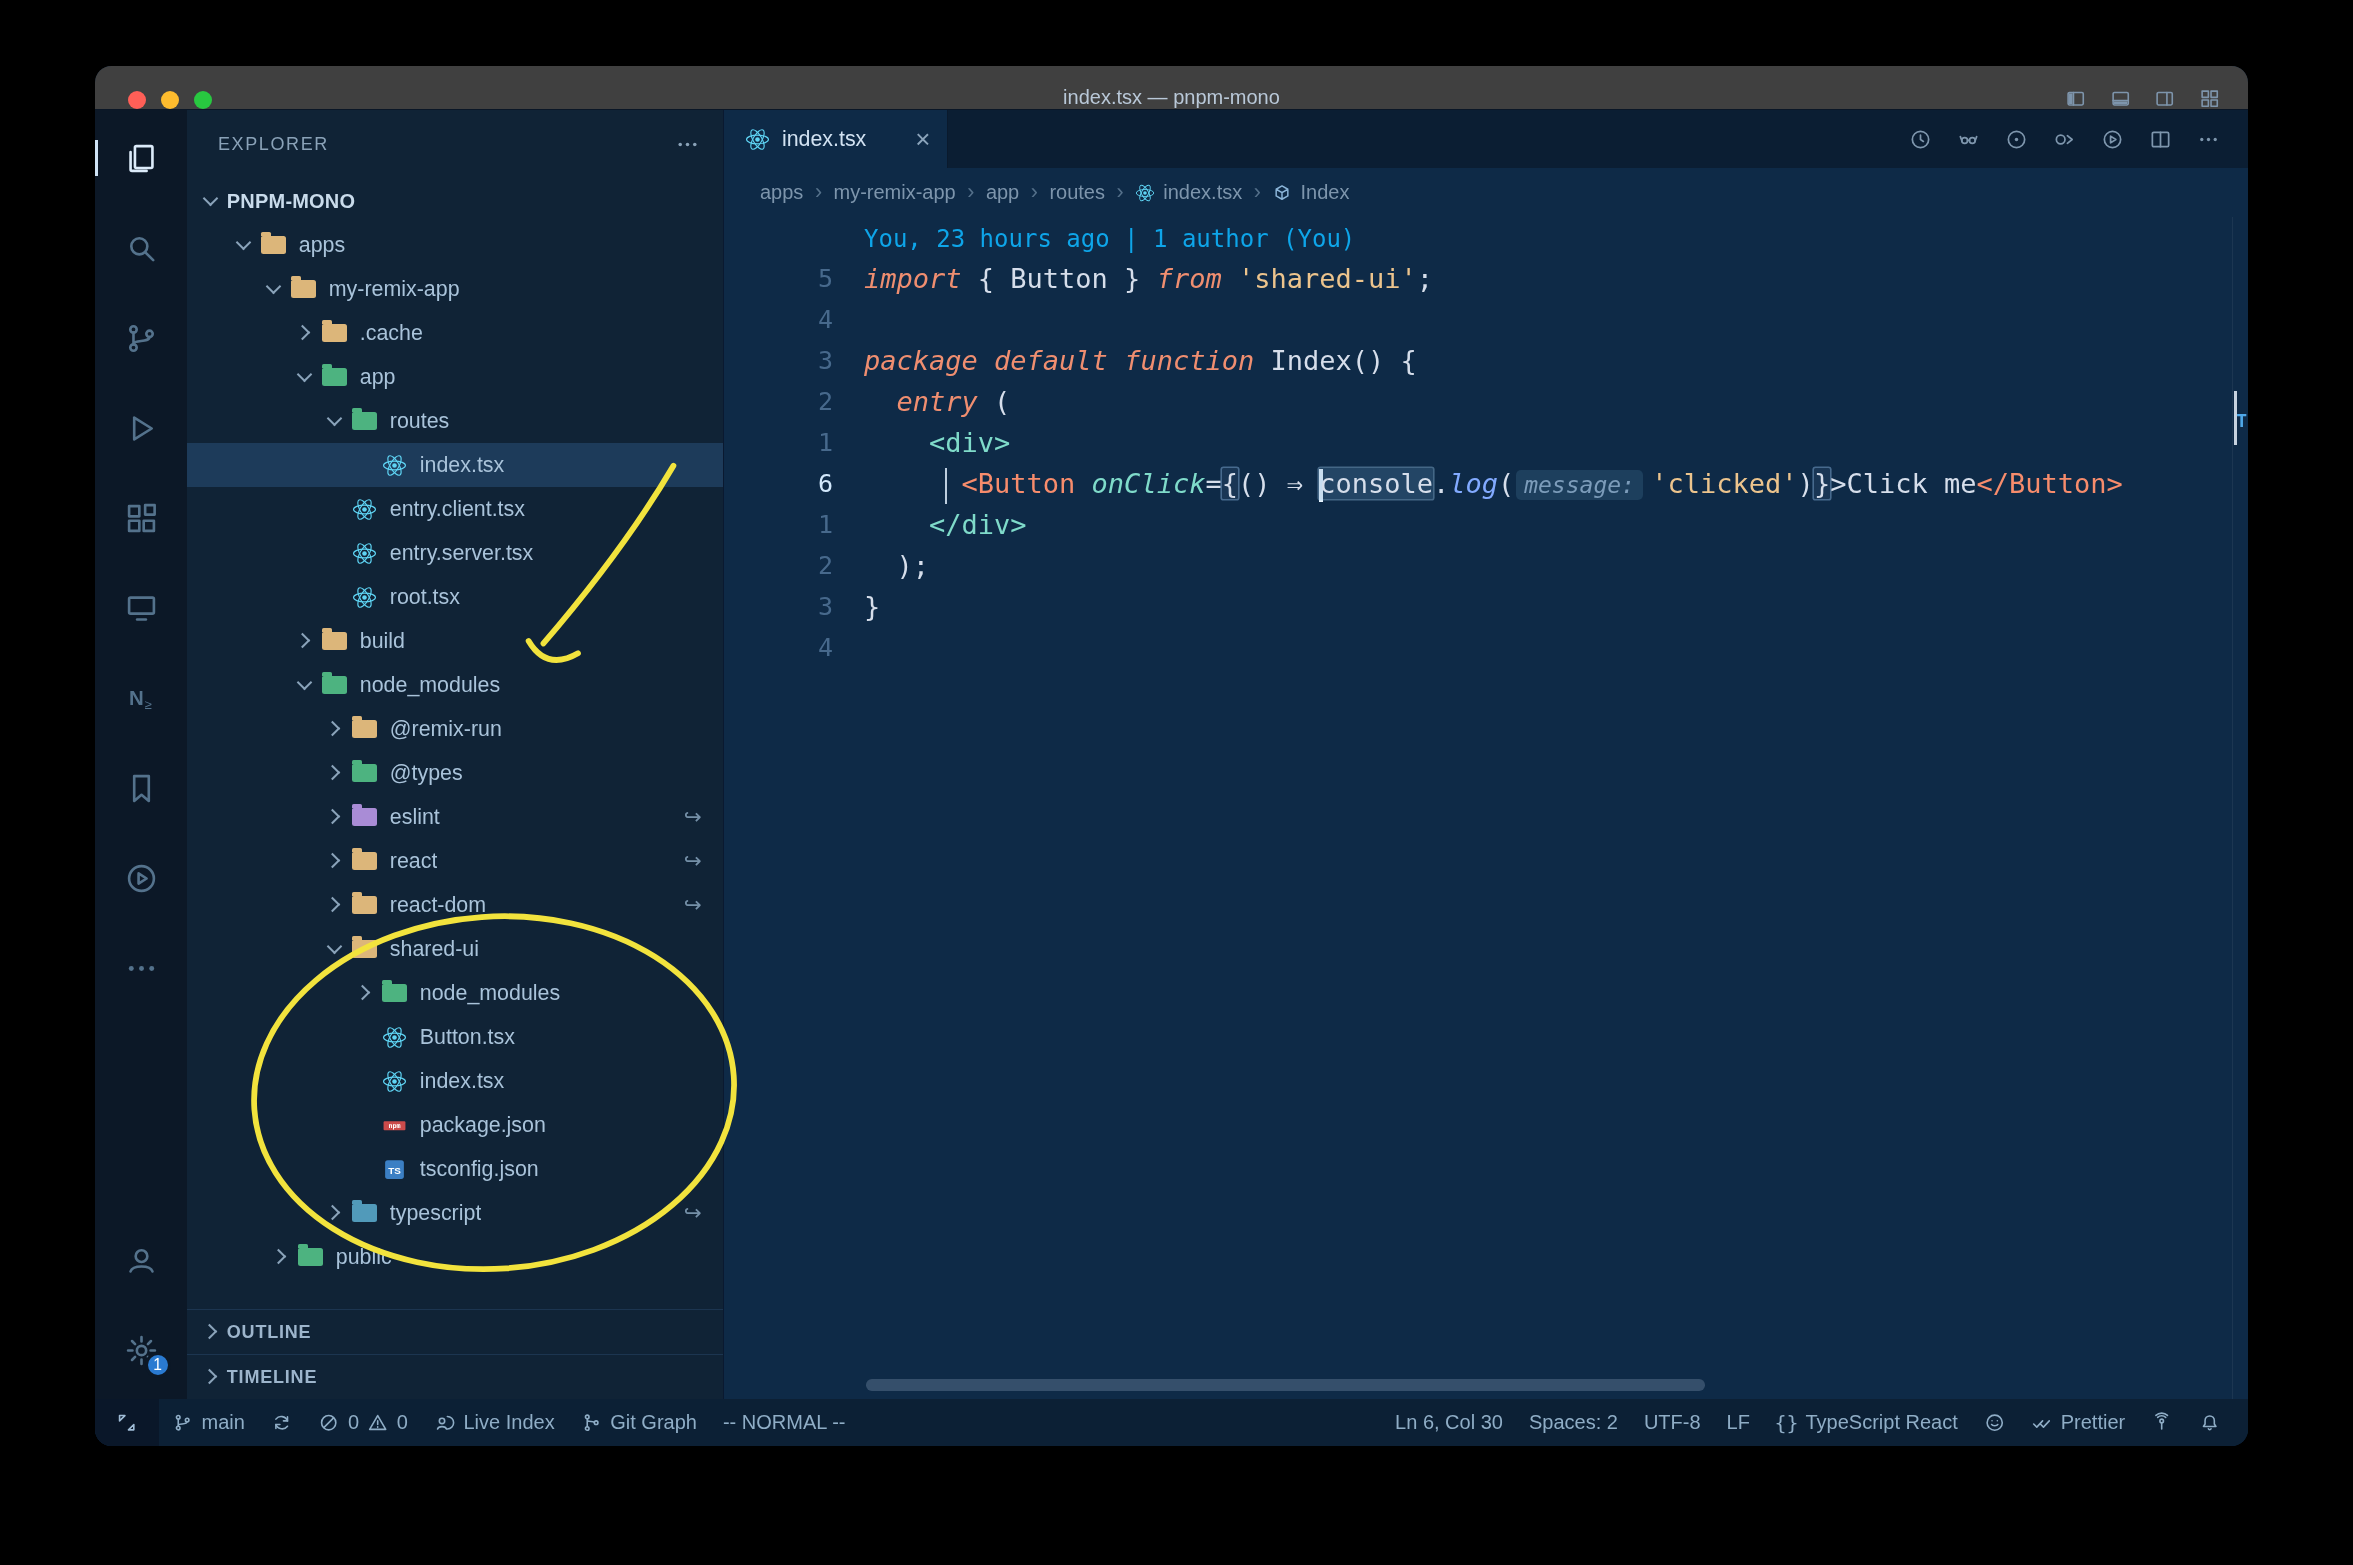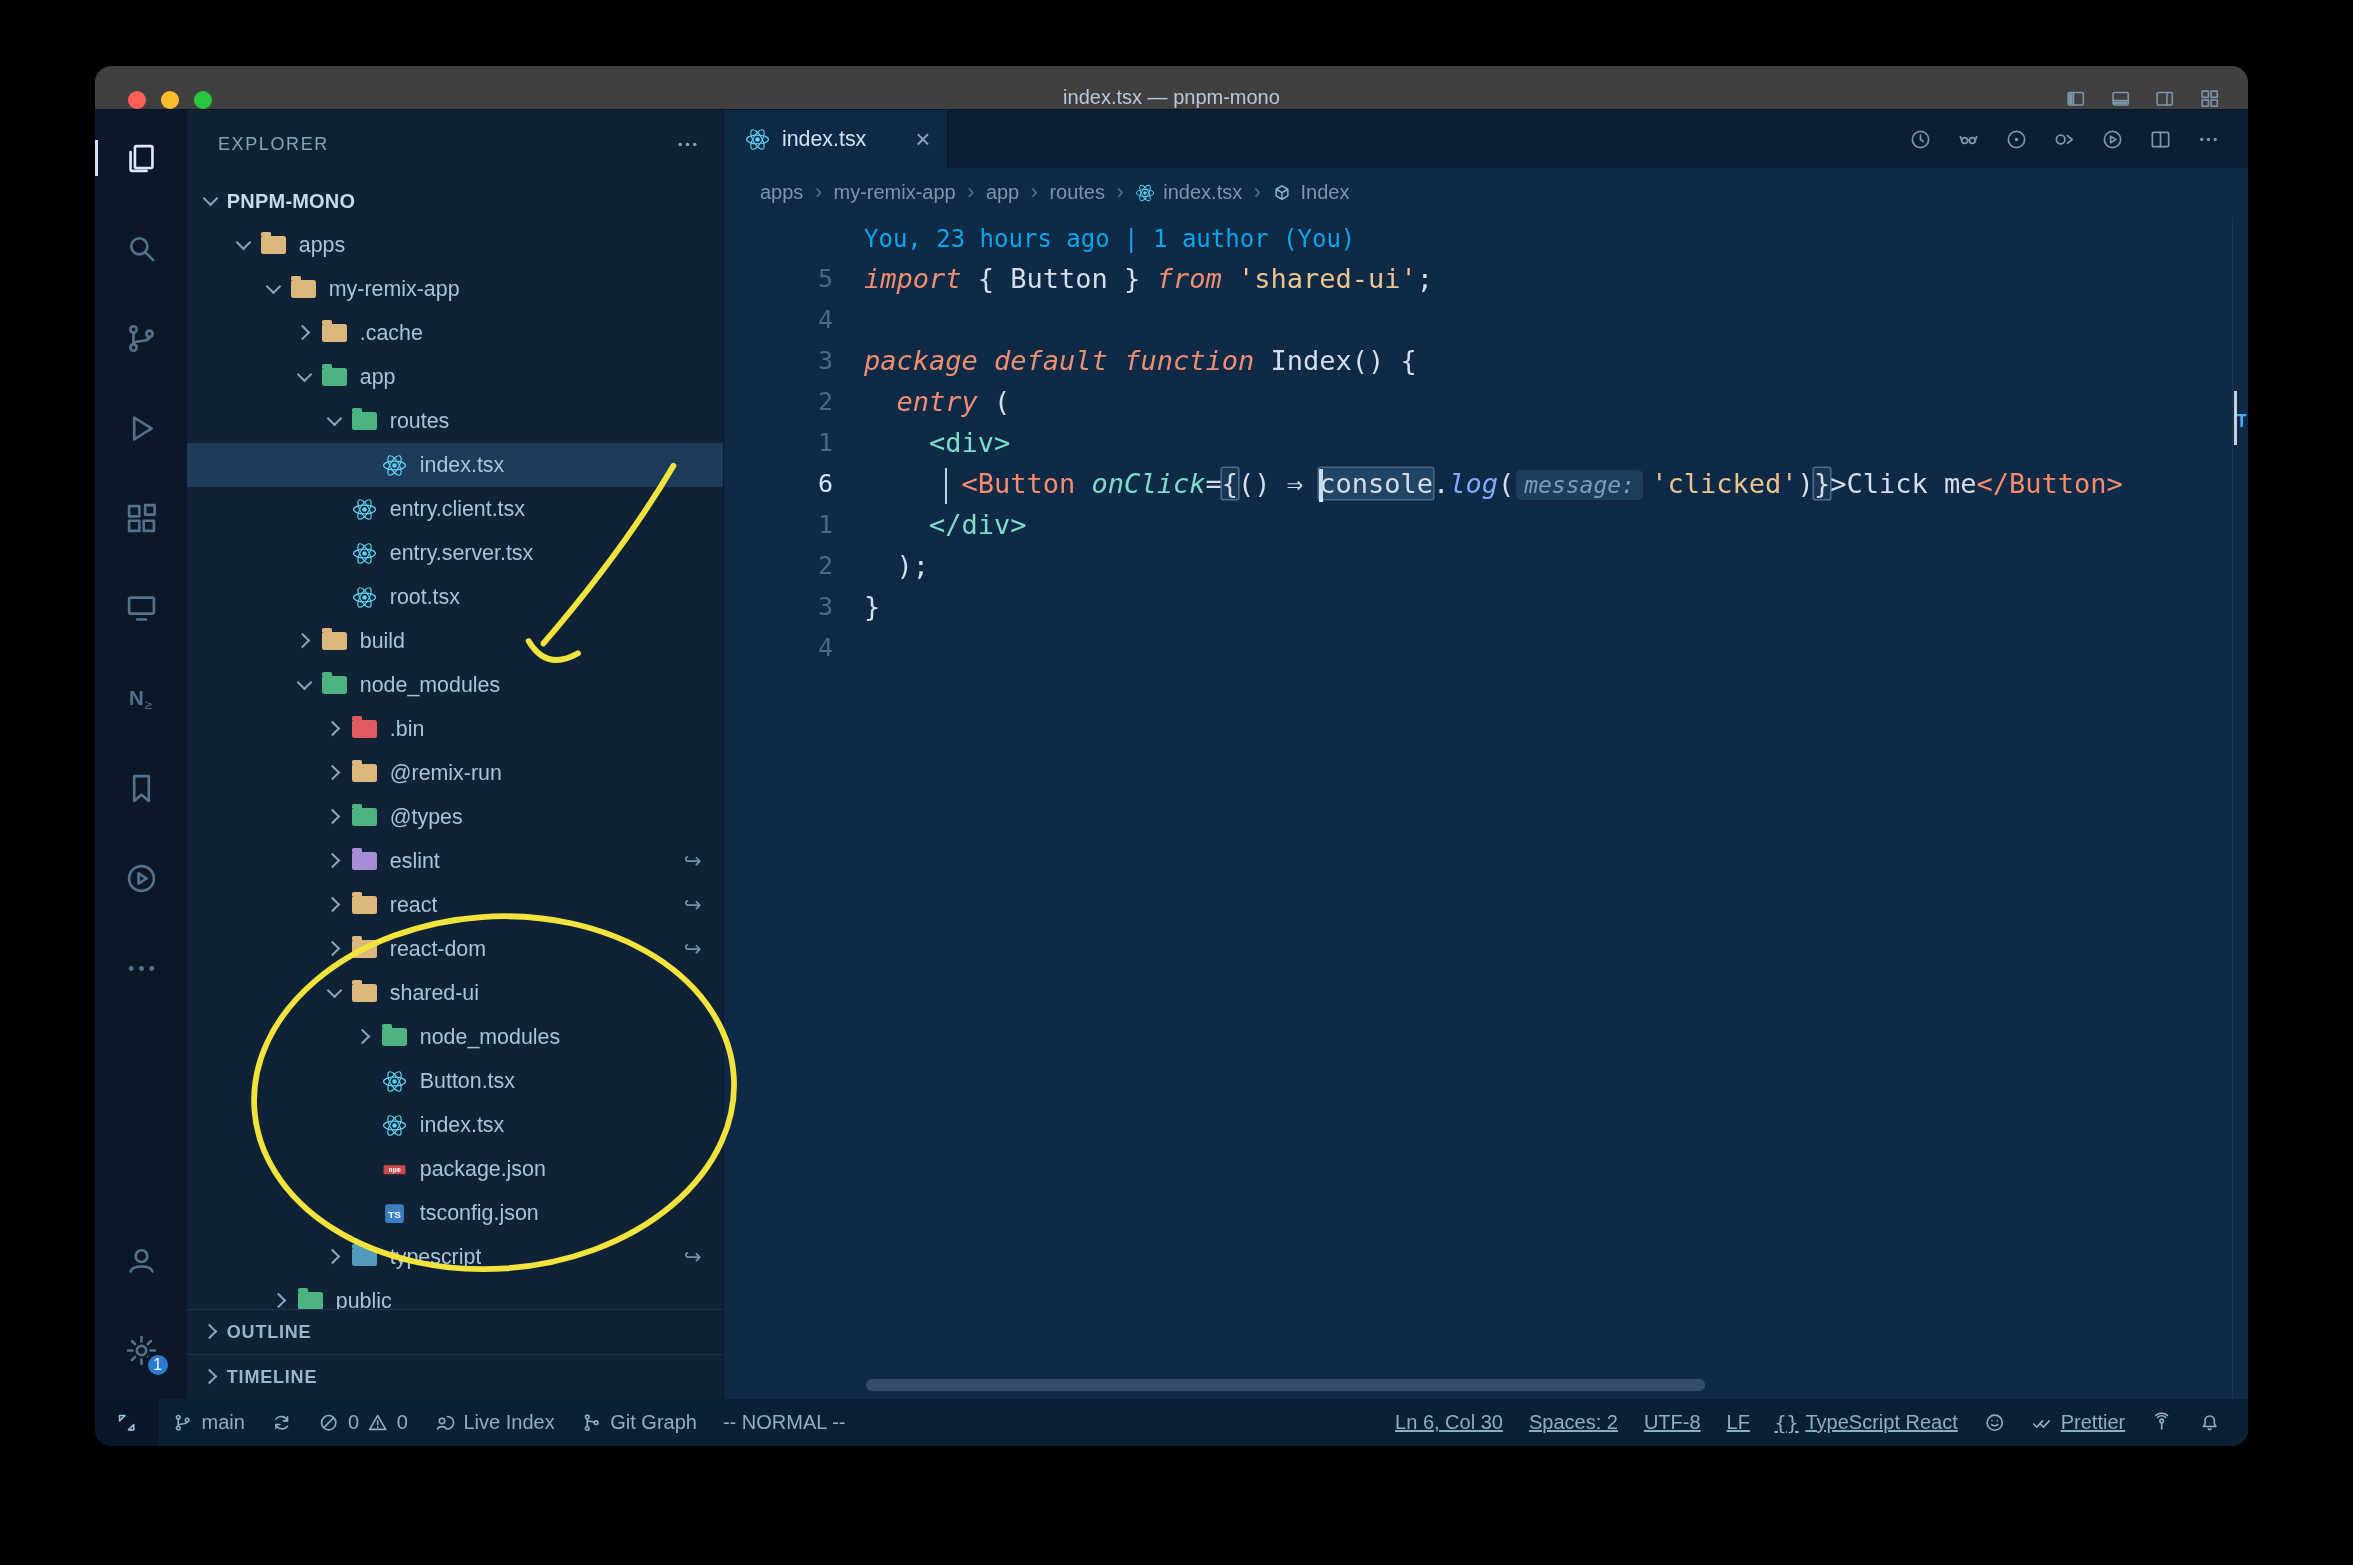--- a/index.html
+++ b/index.html
@@ -92,21 +92,21 @@
   .hscroll{position:absolute;left:142px;bottom:8.2px;width:839px;height:11.5px;border-radius:5.8px;
            background:rgba(125,150,175,.35);cursor:pointer;}
   .ruler{position:absolute;right:0;top:0;bottom:0;width:15px;border-left:0.8px solid rgba(255,255,255,.06);}
   .ruler-thumb{position:absolute;right:11.5px;top:174px;width:2.5px;height:54px;background:rgba(230,240,250,.85);}
   .ruler-T{position:absolute;right:0.8px;top:183px;color:#4fa8e8;font-size:18px;font-weight:bold;
            font-family:"DejaVu Sans Mono",monospace;}
   
   .statusbar{height:47px;flex:0 0 auto;background:#0c2035;display:flex;align-items:center;
              font-size:20px;color:#8fadc6;}
   .sb-left,.sb-right{display:flex;align-items:center;height:100%;}
-  .sb-right{margin-left:auto;padding-right:15px;text-decoration:underline;}
+  .sb-right{margin-left:auto;padding-right:15px;}
   .sitem{display:flex;align-items:center;gap:8.2px;padding:0 13px;height:100%;white-space:nowrap;cursor:pointer;}
   .sitem.remote{background:#0a1729;width:64px;justify-content:center;padding:0;color:#9fbcd6;}
   .sitem .icn{width:21.4px;height:21.4px;}
   .txticon{font-family:"DejaVu Sans Mono",monospace;font-size:20px;}
   .icn{display:inline-flex;align-items:center;justify-content:center;}
   .icn svg{width:100%;height:100%;}
   
   .annotations{position:absolute;left:0;top:0;width:2354px;height:1565px;pointer-events:none;z-index:50;}
   .ann{fill:none;stroke-width:7px;stroke-linecap:round;}
 </style>
@@ -380,27 +380,20 @@
             <div class="trow " style="padding-left:105px">
               <span class="chev down"></span>
               <span class="ficon">
                 <span class="folder" style="--fc:#4db380"></span>
               </span>
               <span class="lbl">node_modules</span>
             </div>
             <div class="trow " style="padding-left:135px">
               <span class="chev right"></span>
               <span class="ficon">
-                <span class="folder" style="--fc:#e05a5f"></span>
-              </span>
-              <span class="lbl">.bin</span>
-            </div>
-            <div class="trow " style="padding-left:135px">
-              <span class="chev right"></span>
-              <span class="ficon">
                 <span class="folder" style="--fc:#dcb67a"></span>
               </span>
               <span class="lbl">@remix-run</span>
             </div>
             <div class="trow " style="padding-left:135px">
               <span class="chev right"></span>
               <span class="ficon">
                 <span class="folder" style="--fc:#4db380"></span>
               </span>
               <span class="lbl">@types</span>

